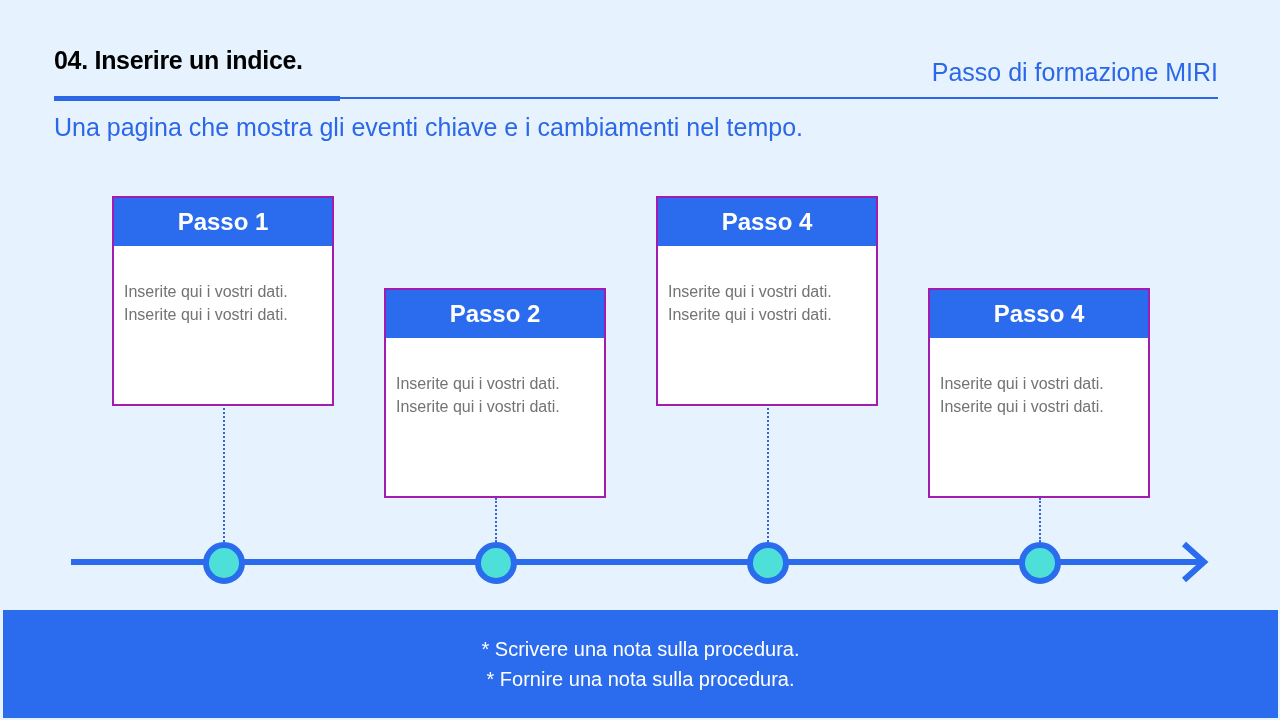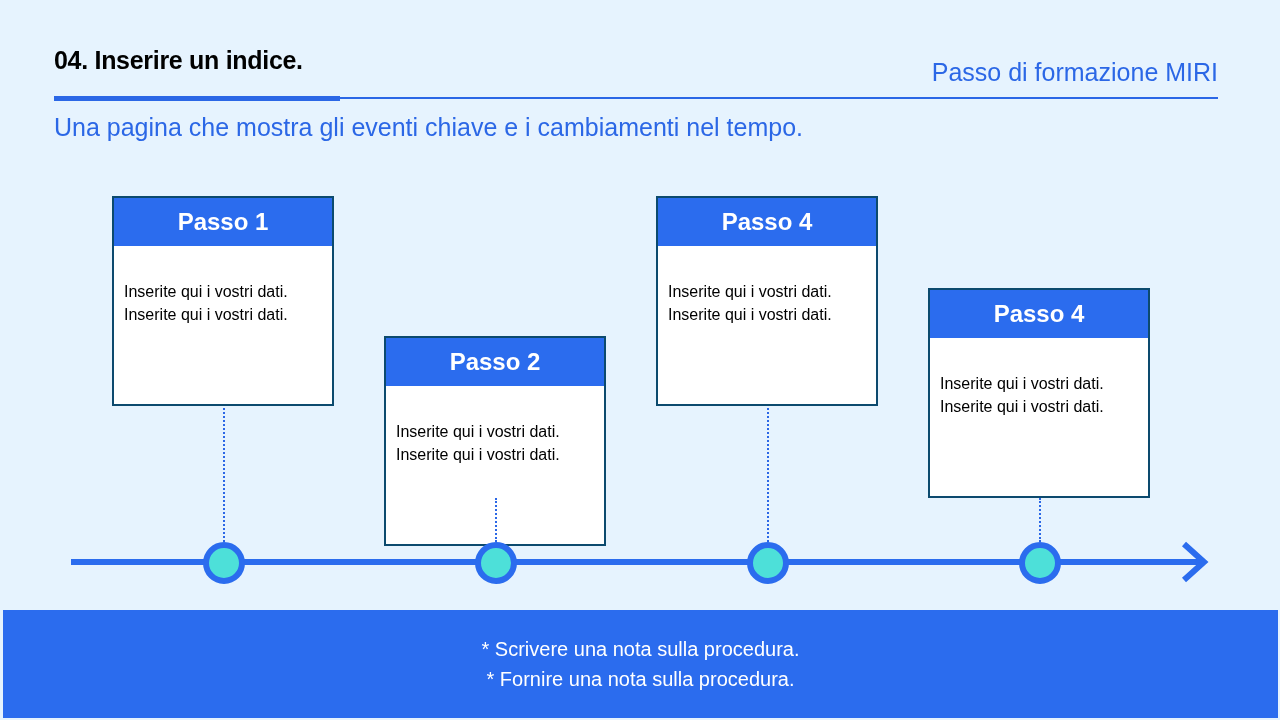--- a/index.html
+++ b/index.html
@@ -25,31 +25,31 @@
   .brand {
     position: absolute; right: 62px; top: 58px;
     font-size: 25px; color: #2b67e6; white-space: nowrap;
   }
   .subtitle {
     position: absolute; left: 54px; top: 113px;
     font-size: 25px; color: #2b67e6; white-space: nowrap;
   }
   .step-box {
     position: absolute; width: 222px; height: 210px;
-    background: #ffffff; border: 2px solid #0c4a6e;
+    background: #ffffff; border: 2px solid #a21caf;
     box-sizing: border-box;
   }
   .step-head {
     height: 48px; background: #2b6cee;
     color: #ffffff; font-weight: 700; font-size: 24px;
     display: flex; align-items: center; justify-content: center;
   }
   .step-body {
     padding: 34px 16px 0 10px;
-    font-size: 16px; line-height: 23px; color: #000000;
+    font-size: 16px; line-height: 23px; color: #737373;
   }
   .step-body div { white-space: nowrap; }
   .connector {
     position: absolute; width: 0; border-left: 2px dotted #2b67e6;
   }
   .axis-line {
     position: absolute; left: 71px; top: 559px; width: 1132px; height: 6px;
     background: #2b6cee;
   }
   .arrow-head {
@@ -80,21 +80,21 @@
 
   <div class="step-box" style="left:112px; top:196px;">
     <div class="step-head">Passo 1</div>
     <div class="step-body">
       <div>Inserite qui i vostri dati.</div>
       <div>Inserite qui i vostri dati.</div>
     </div>
   </div>
   <div class="connector" style="left:223px; top:408px; height:134px;"></div>
 
-  <div class="step-box" style="left:384px; top:288px;margin-top:48px;">
+  <div class="step-box" style="left:384px; top:288px;">
     <div class="step-head">Passo 2</div>
     <div class="step-body">
       <div>Inserite qui i vostri dati.</div>
       <div>Inserite qui i vostri dati.</div>
     </div>
   </div>
   <div class="connector" style="left:495px; top:498px; height:44px;"></div>
 
   <div class="step-box" style="left:656px; top:196px;">
     <div class="step-head">Passo 4</div>

